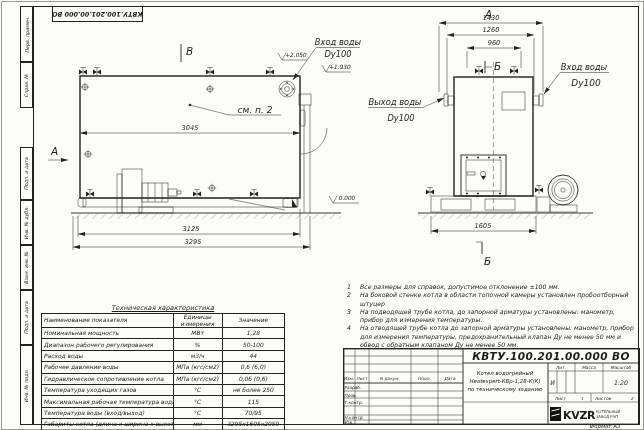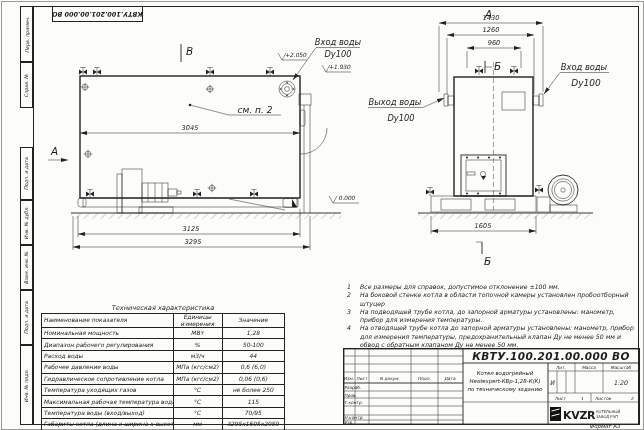--- a/index.html
+++ b/index.html
@@ -14,21 +14,21 @@
   .stamp{position:absolute;left:52px;top:6px;width:91px;height:16px;border:1.2px solid #222;box-sizing:border-box;
          display:flex;align-items:center;justify-content:center;}
   .stamp span{transform:rotate(180deg);font-size:6.4px;font-style:italic;font-weight:600;white-space:nowrap;}
   
   .notes{position:absolute;left:347px;top:283px;width:288px;font-style:italic;font-size:6.2px;line-height:8.3px;}
   .note{display:flex;}
   .note .n{width:13px;flex:0 0 13px;}
   .note .t{flex:1;}
   
   .spec{position:absolute;left:41px;top:304px;width:244px;font-style:italic;}
-  .spec .ttl{text-align:center;font-size:6.6px;margin-bottom:1px;}
+  .spec .ttl{text-align:center;font-size:6.6px;margin-bottom:1px;text-decoration:underline;}
   table.sp{border-collapse:collapse;width:244px;table-layout:fixed;}
   table.sp th,table.sp td{border:1px solid #222;font-weight:normal;font-size:5.9px;font-style:italic;
         padding:0 2px;overflow:hidden;white-space:nowrap;}
   table.sp th{height:13px;text-align:center;line-height:6.2px;}
   table.sp td{height:10.4px;}
   td.c{text-align:center;}
   .fmt{position:absolute;left:570px;top:423px;width:70px;font-size:5.4px;font-style:italic;text-align:center;}
   
   svg{position:absolute;overflow:visible;}
   .ln{stroke:#222;stroke-width:1.4;fill:none}

